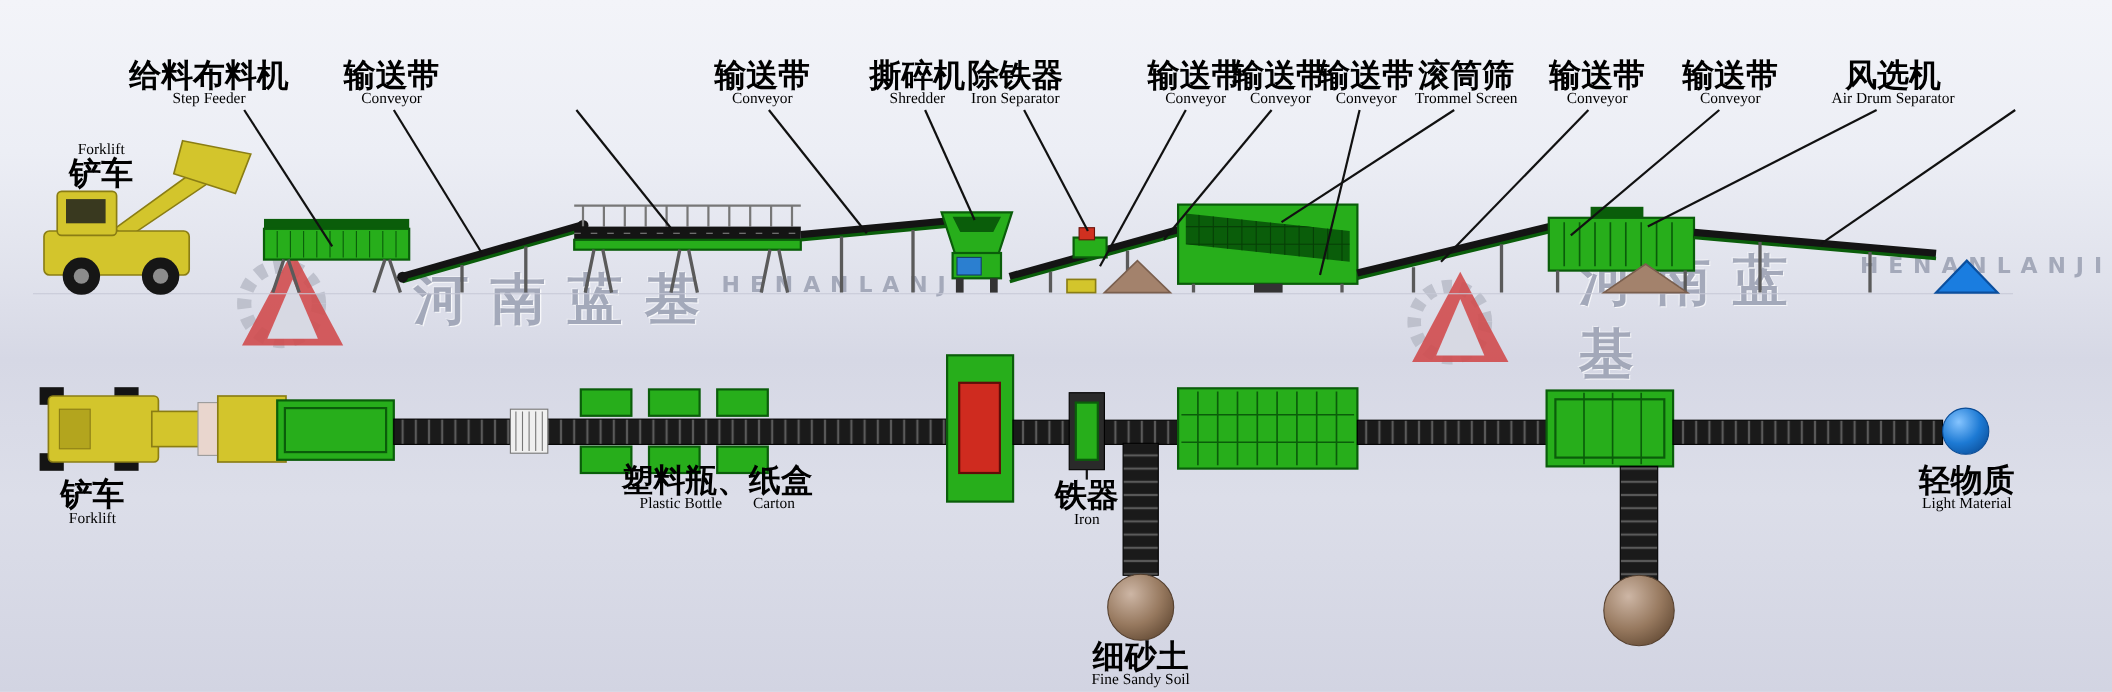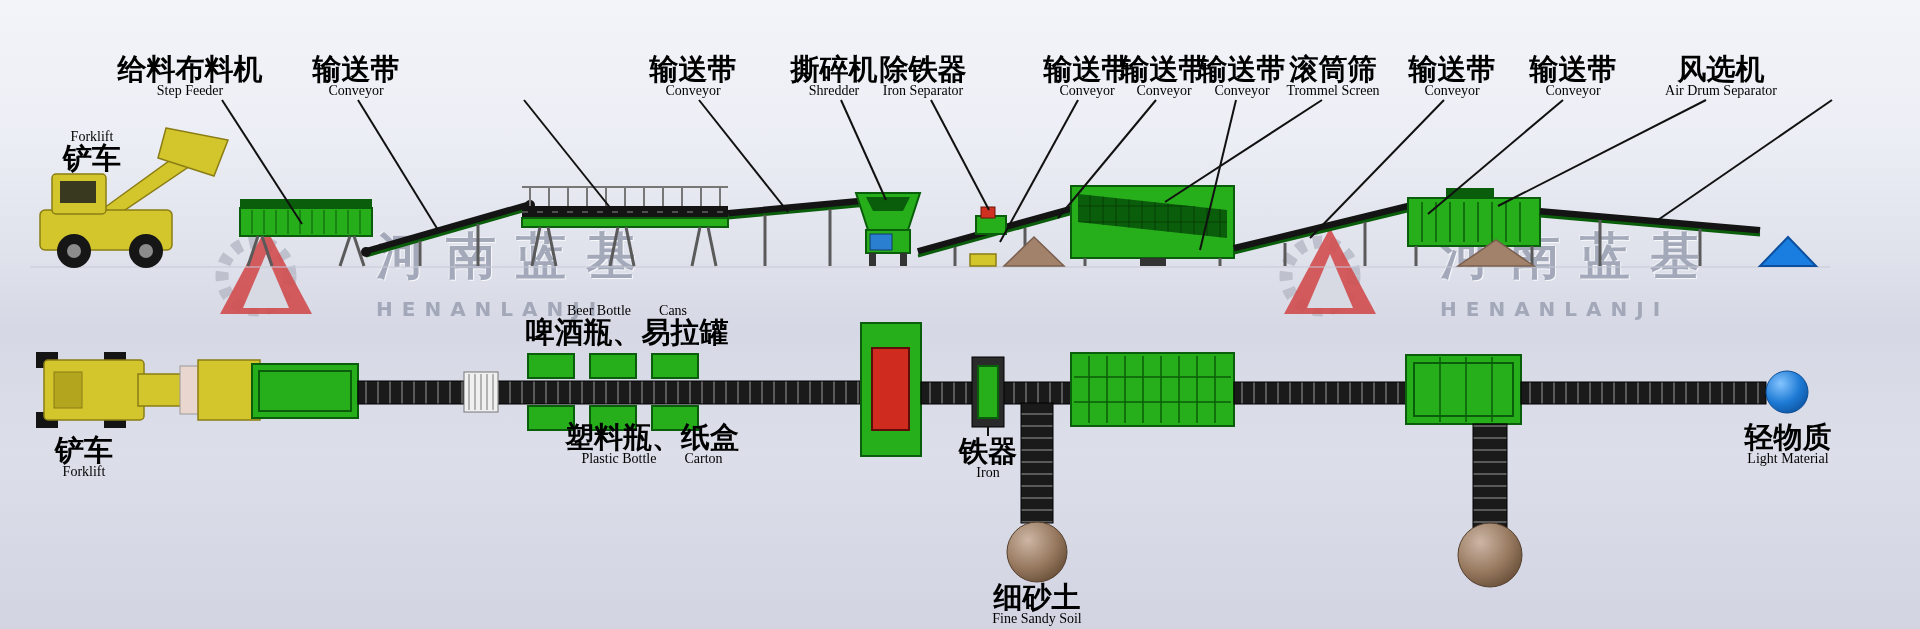--- a/index.html
+++ b/index.html
@@ -9,21 +9,21 @@
     background:linear-gradient(180deg,#f3f4f9 0%,#eceef5 22%,#e0e2ec 40%,#d6d8e5 52%,#dcdee9 72%,#d2d4e2 100%);
     font-family:"DejaVu Sans",sans-serif;
   }
   svg.art{position:absolute;left:0;top:0}
   #labels{position:absolute;left:0;top:0;width:100%;height:100%}
   .lbl{position:absolute;transform:translateX(-50%);text-align:center;white-space:nowrap;color:#000}
   .lbl .zh{font-weight:bold;font-size:29px;line-height:26px;font-family:Liberation Sans, sans-serif}
   .lbl .en{font-size:14px;line-height:17px;font-family:"Liberation Serif",serif}
   #watermarks{position:absolute;left:0;top:0;width:100%;height:100%}
   .watermark{position:absolute;display:flex;align-items:center;gap:62px;opacity:.85}
-  .wm-text{display:flex;flex-direction:column}
+  .wm-text{display:flex;}
   .wm-zh{font-size:50px;font-weight:bold;letter-spacing:20px;color:var(--c-watermark_grey);
          text-shadow:1px 1px 0 rgba(255,255,255,.9),-1px -1px 0 rgba(255,255,255,.5)}
   .wm-en{font-size:20px;font-weight:bold;letter-spacing:9px;color:var(--c-watermark_grey);margin-top:7px}
   .mgreen{fill:var(--c-green);stroke:var(--c-green_dark);stroke-width:2}
   .mgreen-dk{fill:var(--c-green_dark)}
   .yellow{fill:var(--c-yellow);stroke:var(--c-yellow_dark);stroke-width:1.5}
   .leg{stroke:#5a5a5a;stroke-width:3;fill:none}
   .cone-brown{fill:var(--c-brown);stroke:#7a5f4e;stroke-width:1.5}
 </style>
 </head>
@@ -312,24 +312,20 @@
         <div class="en">Conveyor</div>
       </div>
       <div class="lbl" style="left: 1721px; top: 56px;">
         <div class="zh">风选机</div>
         <div class="en">Air Drum Separator</div>
       </div>
       <div class="lbl" style="left: 84px; top: 437px;">
         <div class="zh">铲车</div>
         <div class="en">Forklift</div>
       </div>
-      <div class="lbl" style="left: 627px; top: 302px;">
-        <div class="en">Beer Bottle　　Cans</div>
-        <div class="zh">啤酒瓶、易拉罐</div>
-      </div>
       <div class="lbl" style="left: 652px; top: 424px;">
         <div class="zh">塑料瓶、纸盒</div>
         <div class="en">Plastic Bottle　　Carton</div>
       </div>
       <div class="lbl" style="left: 988px; top: 438px;">
         <div class="zh">铁器</div>
         <div class="en">Iron</div>
       </div>
       <div class="lbl" style="left: 1037px; top: 584px;">
         <div class="zh">细砂土</div>

